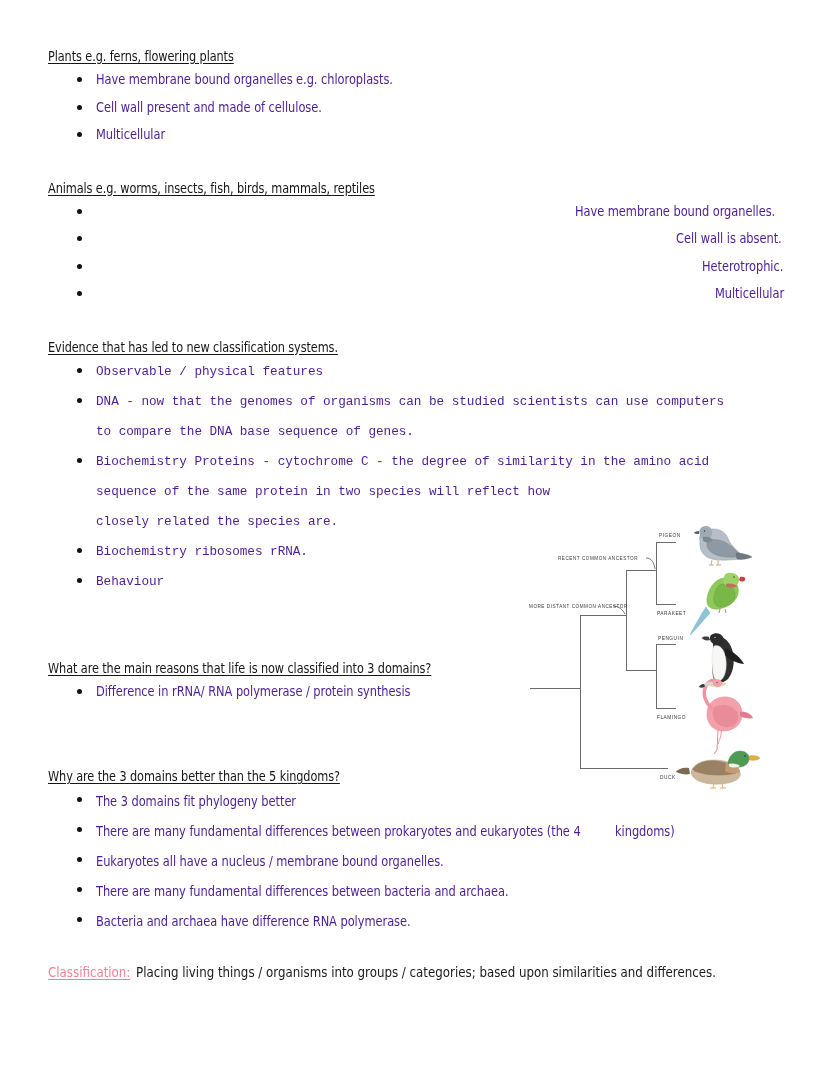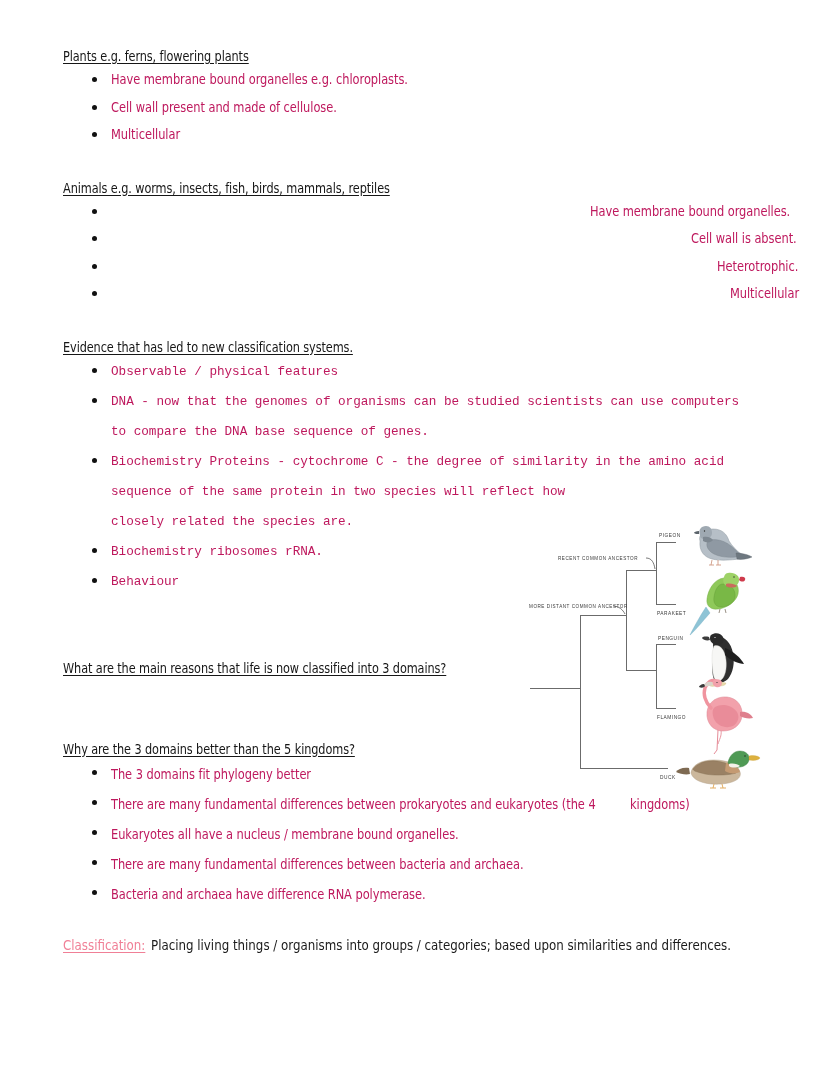--- a/index.html
+++ b/index.html
@@ -16,21 +16,21 @@
     font-family: "DejaVu Sans Condensed", "Liberation Sans Narrow", "Liberation Sans", sans-serif;
     color: #1a1a1a;
   }
   .page {
     position: absolute;
     inset: 0;
     background: #ffffff;
   }
   .content {
     position: absolute;
-    left: 63px;
+    left: 48px;
     top: 47px;
     width: 740px;
   }
 
   
   .heading {
     font-size: 13.5px;
     line-height: 19px;
     letter-spacing: -0.1px;
     text-decoration: underline;
@@ -48,21 +48,21 @@
     list-style: none;
     margin: 0;
     padding: 0;
   }
   ul.bullets li {
     position: relative;
     padding-left: 48px;
     font-size: 13.5px;
     line-height: 27.5px;
     letter-spacing: -0.05px;
-    color: #be185d;
+    color: #4c1d95;
   }
   ul.bullets li .txt {
     display: inline-block;
     transform: scaleX(0.94);
     transform-origin: left center;
   }
   ul.bullets li::before {
     content: "";
     position: absolute;
     left: 29px;
@@ -143,20 +143,23 @@
       <li><span class="txt">DNA - now that the genomes of organisms can be studied scientists can use computers to compare the DNA base sequence of genes.</span></li>
       <li>
         <span class="txt">Biochemistry Proteins - cytochrome C - the degree of similarity in the amino acid sequence of the same protein in two species will reflect how</span>
         <span class="txt wrapline">closely related the species are.</span>
       </li>
       <li><span class="txt">Biochemistry ribosomes rRNA.</span></li>
       <li><span class="txt">Behaviour</span></li>
     </ul>
 
     <div class="heading heading-gap-xl">What are the main reasons that life is now classified into 3 domains?</div>
+    <ul class="bullets list-block-4">
+      <li><span class="txt">Difference in rRNA/ RNA polymerase / protein synthesis</span></li>
+    </ul>
 
     <div class="heading heading-gap-xl">Why are the 3 domains better than the 5 kingdoms?</div>
     <ul class="bullets list-block-5 wide">
       <li><span class="txt">The 3 domains fit phylogeny better</span></li>
       <li>
         <span class="txt">There are many fundamental differences between prokaryotes and eukaryotes (the 4</span>
         <span class="txt wrapline">kingdoms)</span>
       </li>
       <li><span class="txt">Eukaryotes all have a nucleus / membrane bound organelles.</span></li>
       <li><span class="txt">There are many fundamental differences between bacteria and archaea.</span></li>

